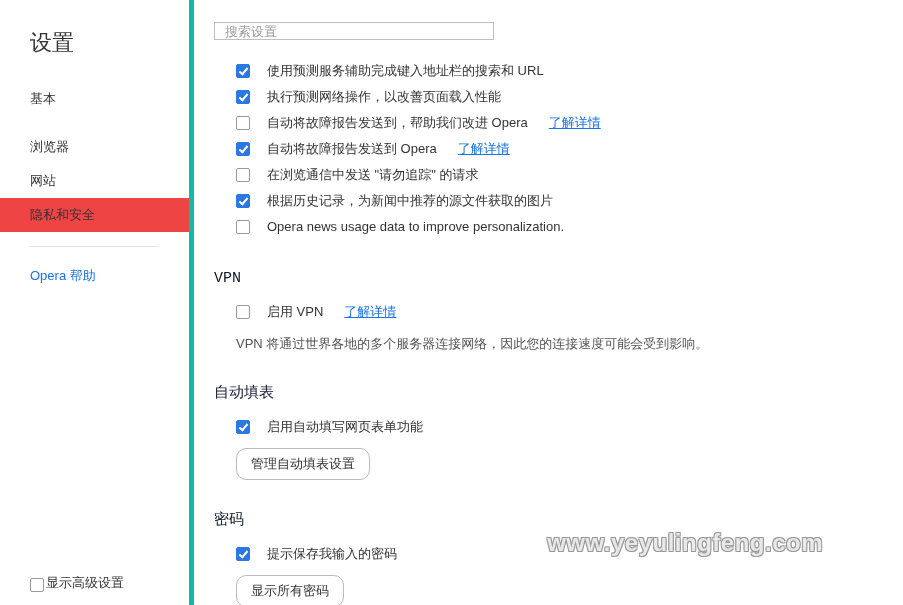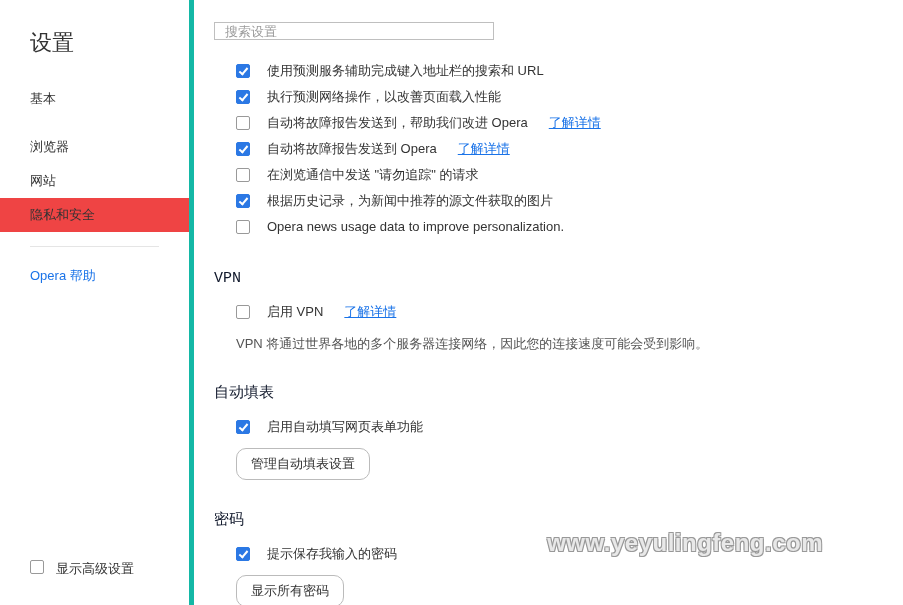--- a/index.html
+++ b/index.html
@@ -46,24 +46,24 @@
       margin: 14px 30px 14px 30px;
     }
     .link-item {
       padding: 6px 0 6px 30px;
       color: #1a73e8;
       cursor: pointer;
       font-size: 13px;
     }
     .sidebar-bottom {
       margin-top: auto;
-      padding: 0 0 27px 30px;
+      padding: 0 0 13px 30px;
       display: flex;
-      align-items: flex-start;
-      gap: 12px;
+      align-items: flex-end;
+      gap: 2px;
     }
     .main {
       flex: 1;
       padding: 0 20px 0 20px;
       overflow-y: hidden;
     }
     .search-row {
       padding: 22px 0 18px 0;
     }
     .search-input {

